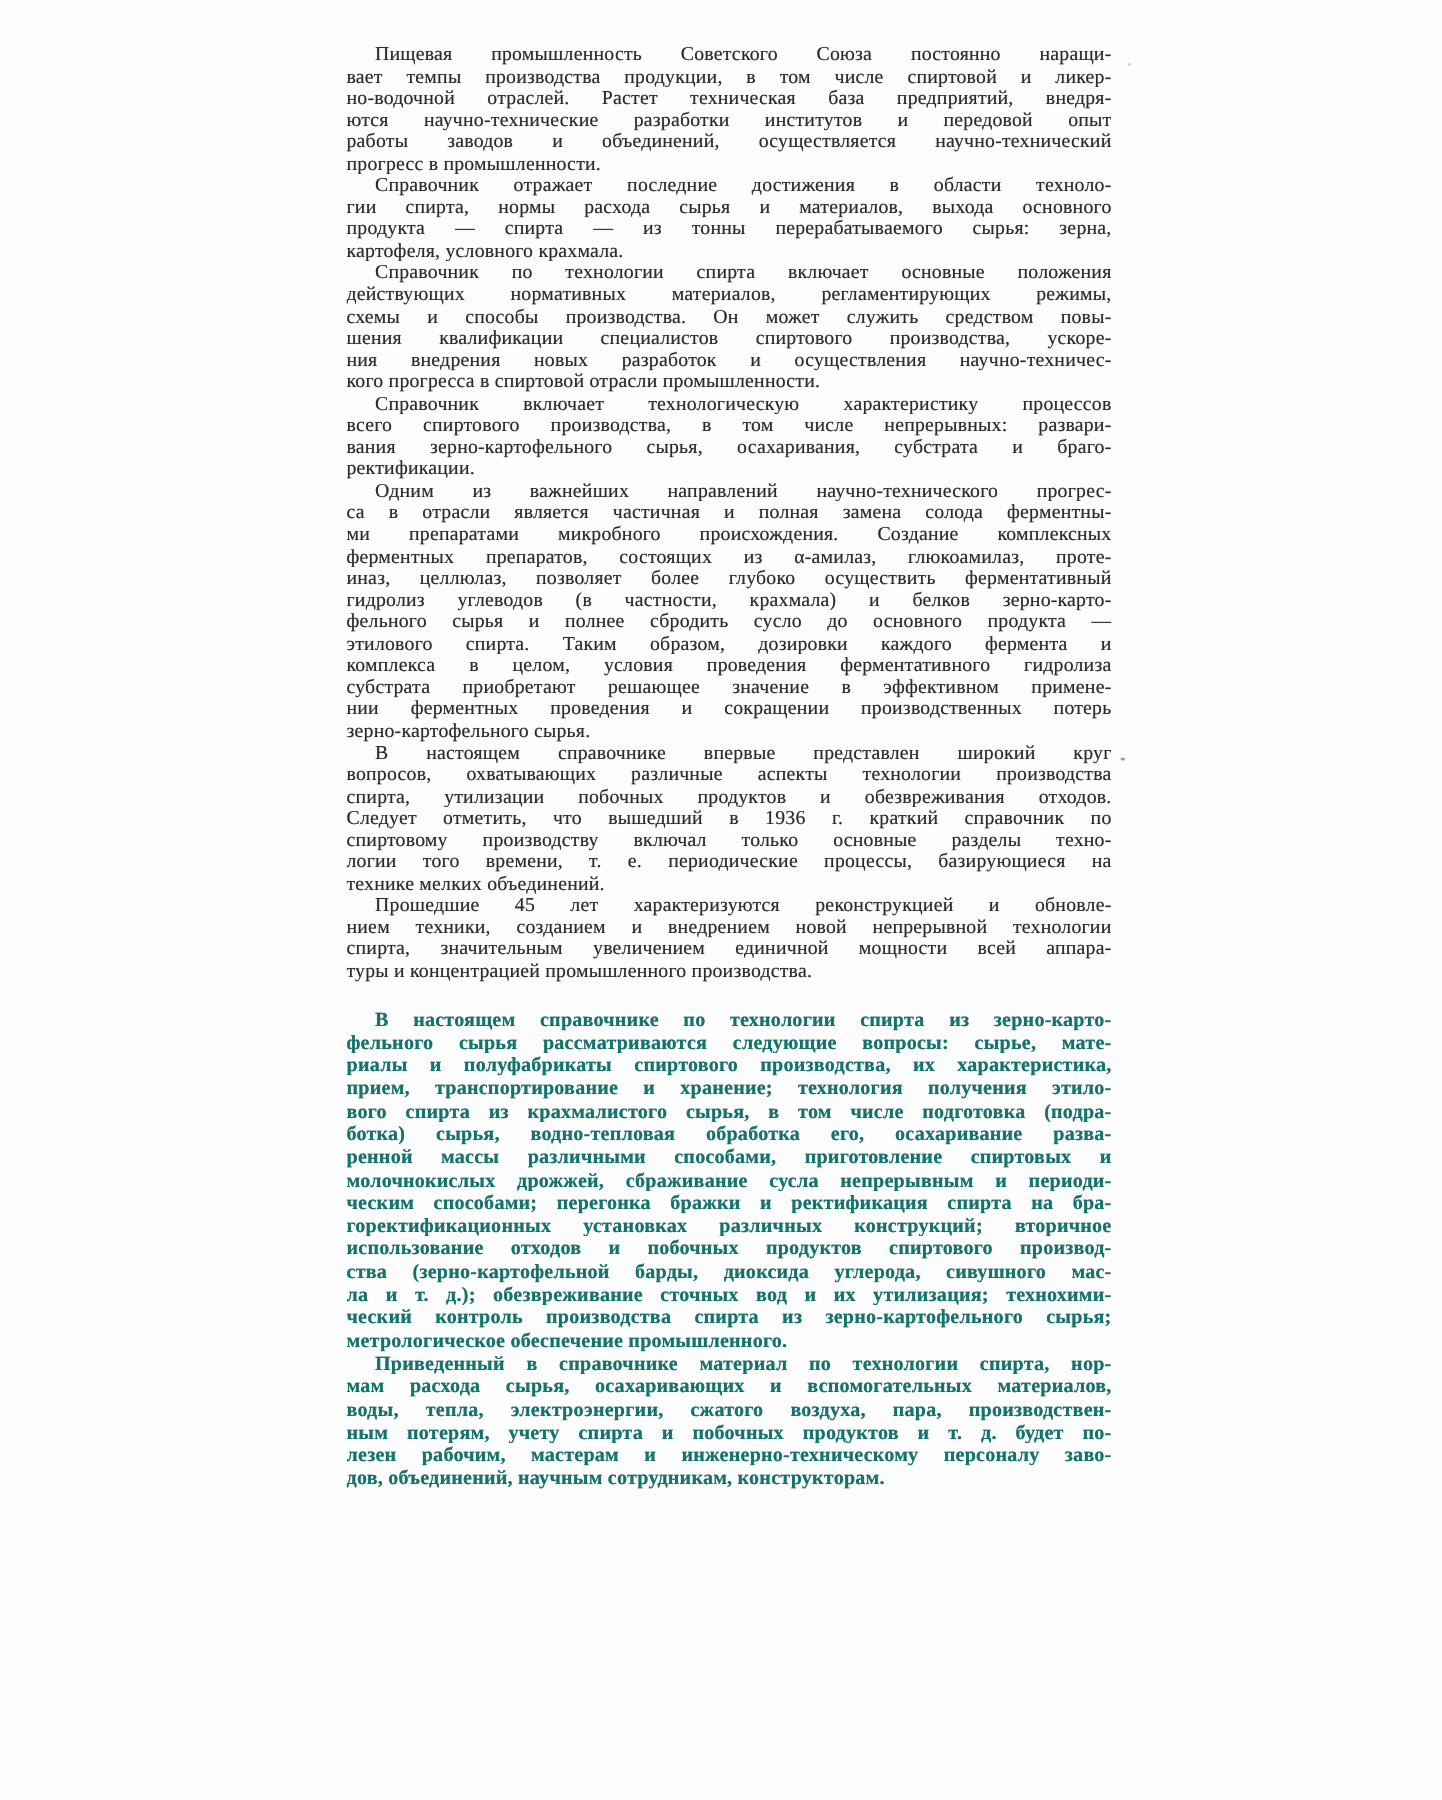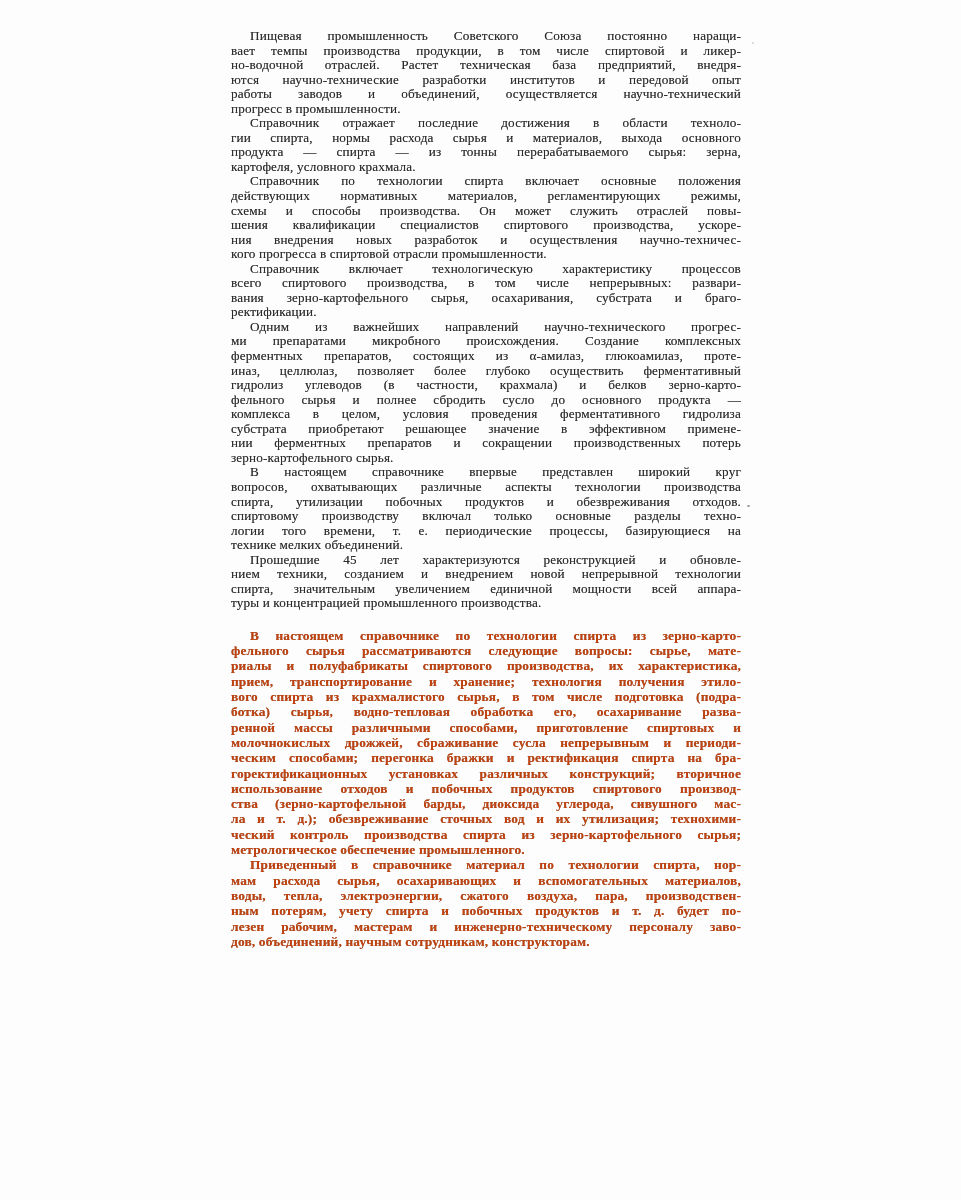--- a/index.html
+++ b/index.html
@@ -33,21 +33,21 @@
   .text-section.regular {
     font-size: 13.2px;
     line-height: 14.55px;
     font-weight: 400;
   }
   .text-section.bold {
     font-size: 13.4px;
     line-height: 15.3px;
     font-weight: 700;
     margin-top: 17px;
-    color: #c2410c;
+    color: #0f766e;
   }
   .paragraph { margin: 0; }
   .line {
     text-align: justify;
     text-align-last: justify;
     text-justify: inter-word;
     overflow: hidden;
   }
   .line.first { text-indent: 19px; }
   .line.last  { text-align-last: left; }
@@ -75,47 +75,50 @@
         </div>
         <div class="paragraph">
           <div class="line first">Справочник отражает последние достижения в области техноло-</div>
           <div class="line">гии спирта, нормы расхода сырья и материалов, выхода основного</div>
           <div class="line">продукта — спирта — из тонны перерабатываемого сырья: зерна,</div>
           <div class="line last">картофеля, условного крахмала.</div>
         </div>
         <div class="paragraph">
           <div class="line first">Справочник по технологии спирта включает основные положения</div>
           <div class="line">действующих нормативных материалов, регламентирующих режимы,</div>
-          <div class="line">схемы и способы производства. Он может служить отраслей повы-</div>
+          <div class="line">схемы и способы производства. Он может служить средством повы-</div>
           <div class="line">шения квалификации специалистов спиртового производства, ускоре-</div>
           <div class="line">ния внедрения новых разработок и осуществления научно-техничес-</div>
           <div class="line last">кого прогресса в спиртовой отрасли промышленности.</div>
         </div>
         <div class="paragraph">
           <div class="line first">Справочник включает технологическую характеристику процессов</div>
           <div class="line">всего спиртового производства, в том числе непрерывных: развари-</div>
           <div class="line">вания зерно-картофельного сырья, осахаривания, субстрата и браго-</div>
           <div class="line last">ректификации.</div>
         </div>
         <div class="paragraph">
           <div class="line first">Одним из важнейших направлений научно-технического прогрес-</div>
+          <div class="line">са в отрасли является частичная и полная замена солода ферментны-</div>
           <div class="line">ми препаратами микробного происхождения. Создание комплексных</div>
           <div class="line">ферментных препаратов, состоящих из α-амилаз, глюкоамилаз, проте-</div>
           <div class="line">иназ, целлюлаз, позволяет более глубоко осуществить ферментативный</div>
           <div class="line">гидролиз углеводов (в частности, крахмала) и белков зерно-карто-</div>
           <div class="line">фельного сырья и полнее сбродить сусло до основного продукта —</div>
+          <div class="line">этилового спирта. Таким образом, дозировки каждого фермента и</div>
           <div class="line">комплекса в целом, условия проведения ферментативного гидролиза</div>
           <div class="line">субстрата приобретают решающее значение в эффективном примене-</div>
-          <div class="line">нии ферментных препаратов и сокращении производственных потерь</div>
+          <div class="line">нии ферментных проведения и сокращении производственных потерь</div>
           <div class="line last">зерно-картофельного сырья.</div>
         </div>
         <div class="paragraph">
           <div class="line first">В настоящем справочнике впервые представлен широкий круг</div>
           <div class="line">вопросов, охватывающих различные аспекты технологии производства</div>
           <div class="line">спирта, утилизации побочных продуктов и обезвреживания отходов.</div>
+          <div class="line">Следует отметить, что вышедший в 1936 г. краткий справочник по</div>
           <div class="line">спиртовому производству включал только основные разделы техно-</div>
           <div class="line">логии того времени, т. е. периодические процессы, базирующиеся на</div>
           <div class="line last">технике мелких объединений.</div>
         </div>
         <div class="paragraph">
           <div class="line first">Прошедшие 45 лет характеризуются реконструкцией и обновле-</div>
           <div class="line">нием техники, созданием и внедрением новой непрерывной технологии</div>
           <div class="line">спирта, значительным увеличением единичной мощности всей аппара-</div>
           <div class="line last">туры и концентрацией промышленного производства.</div>
         </div>

